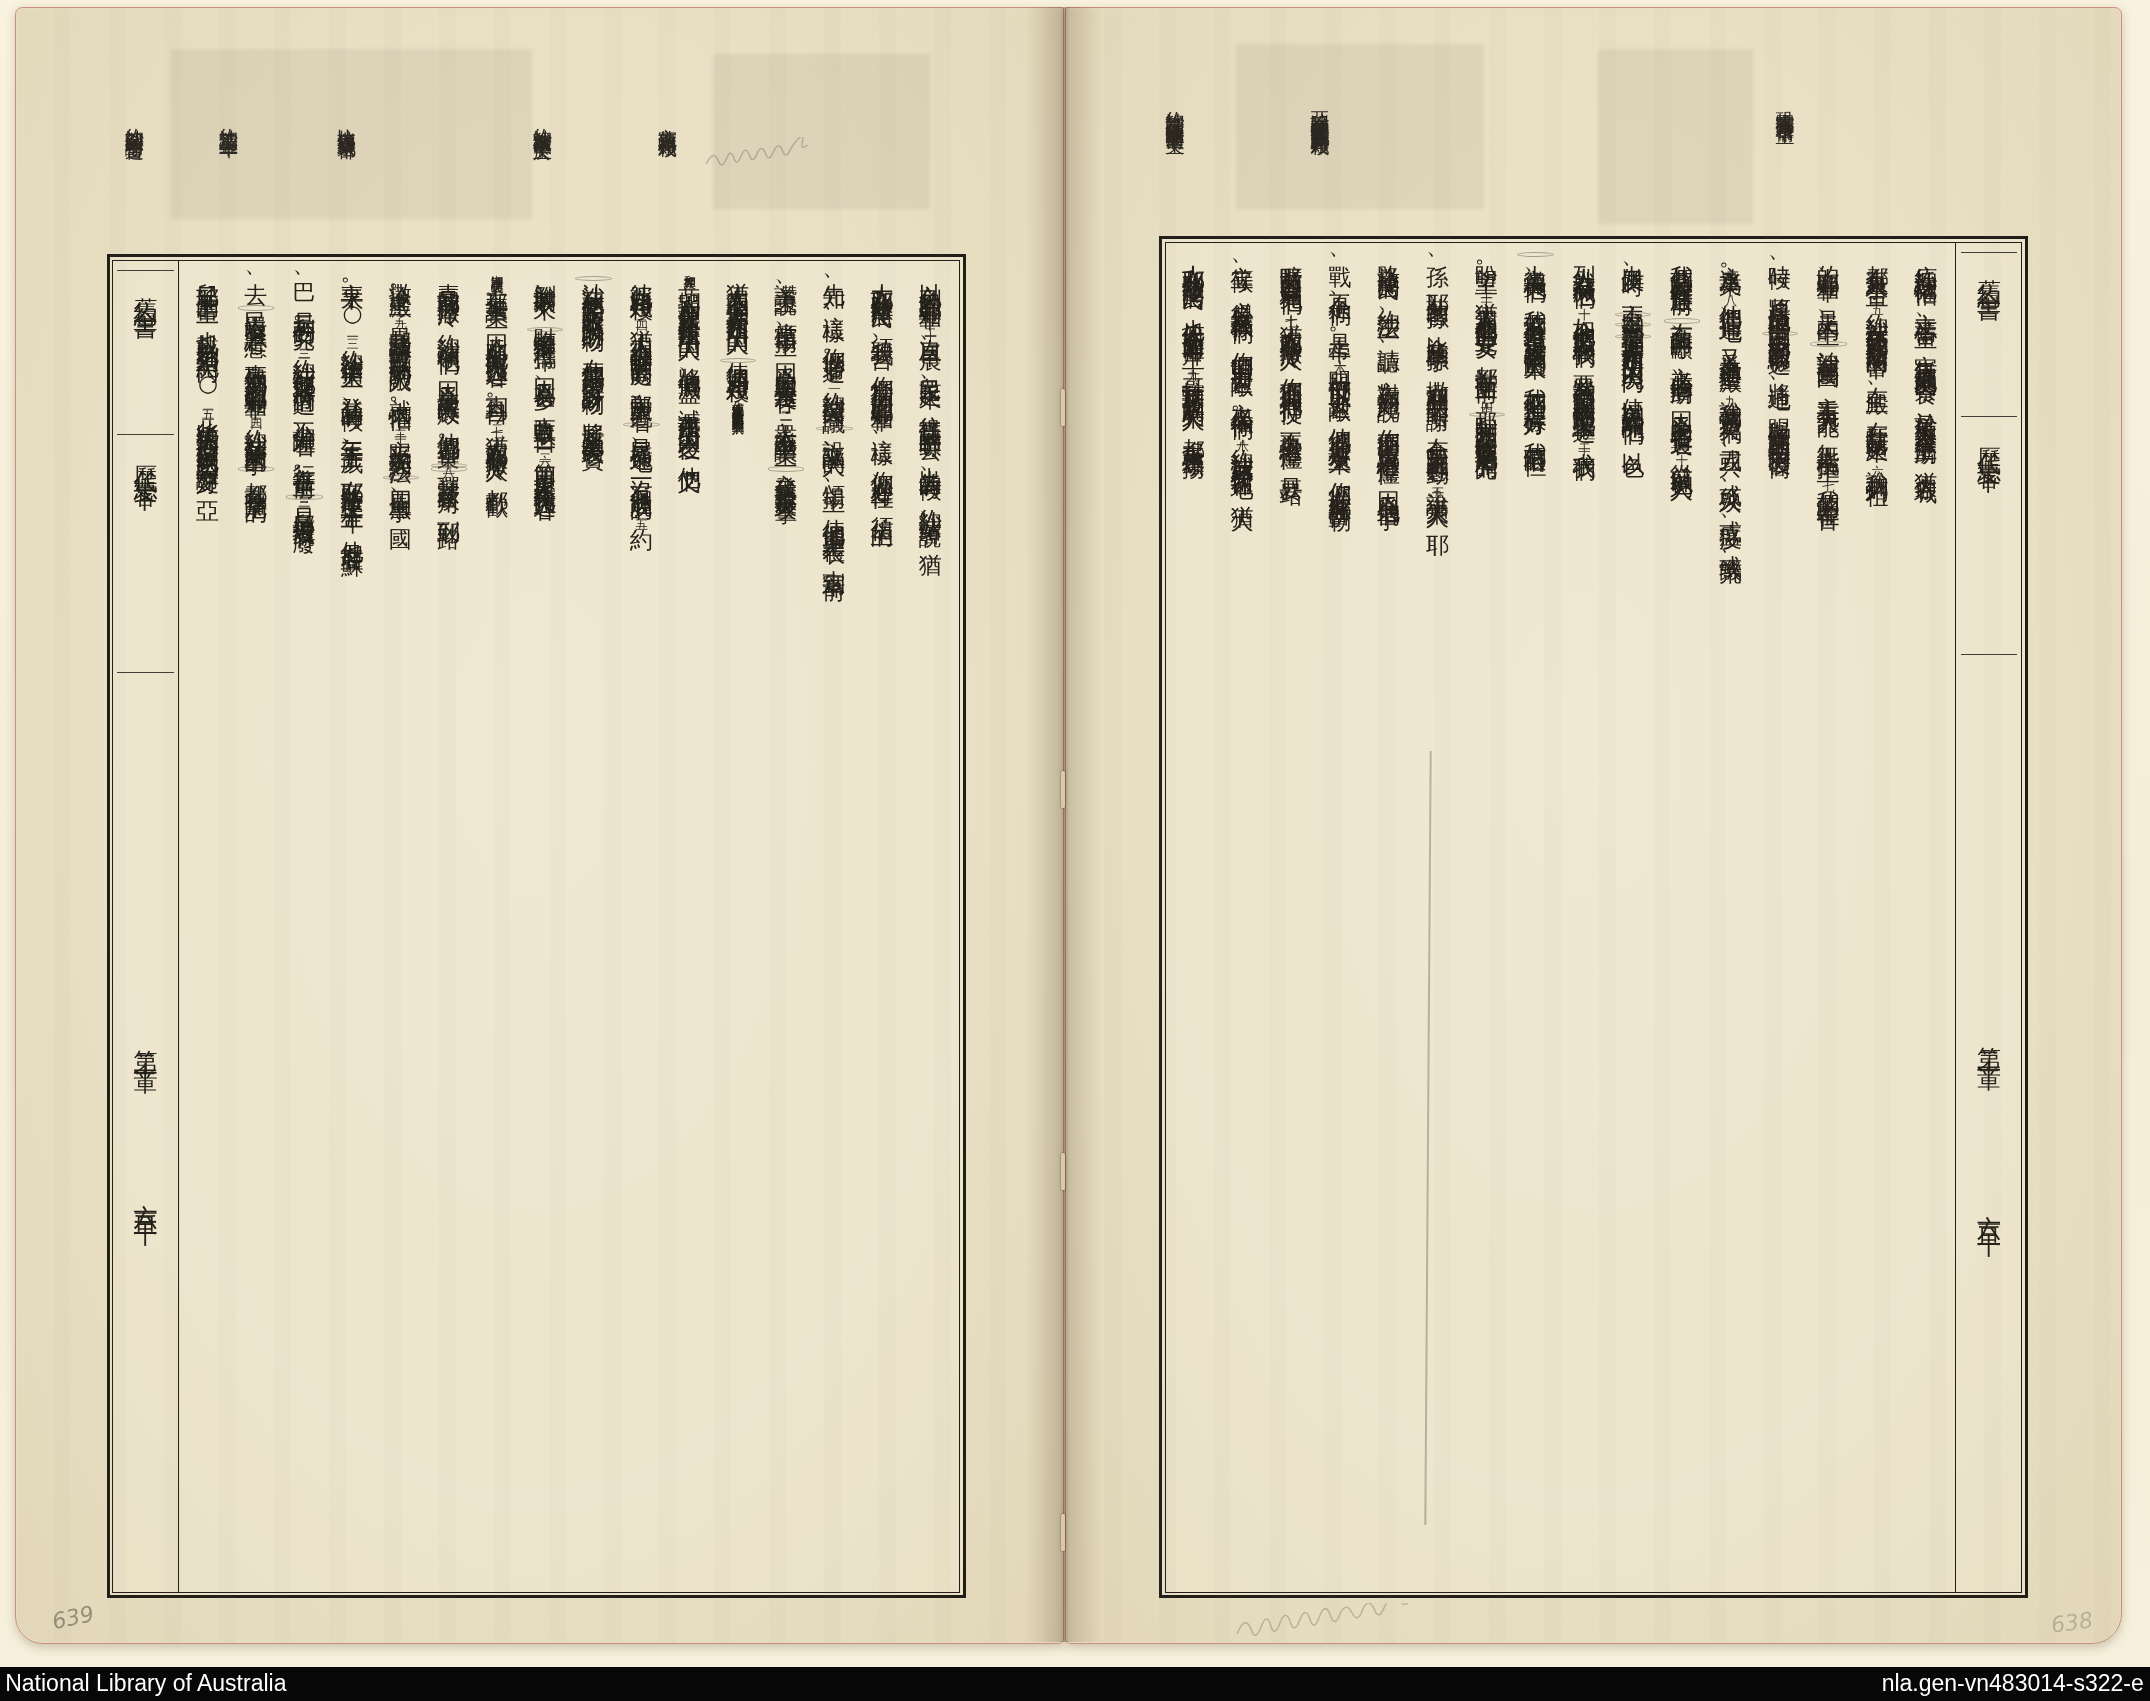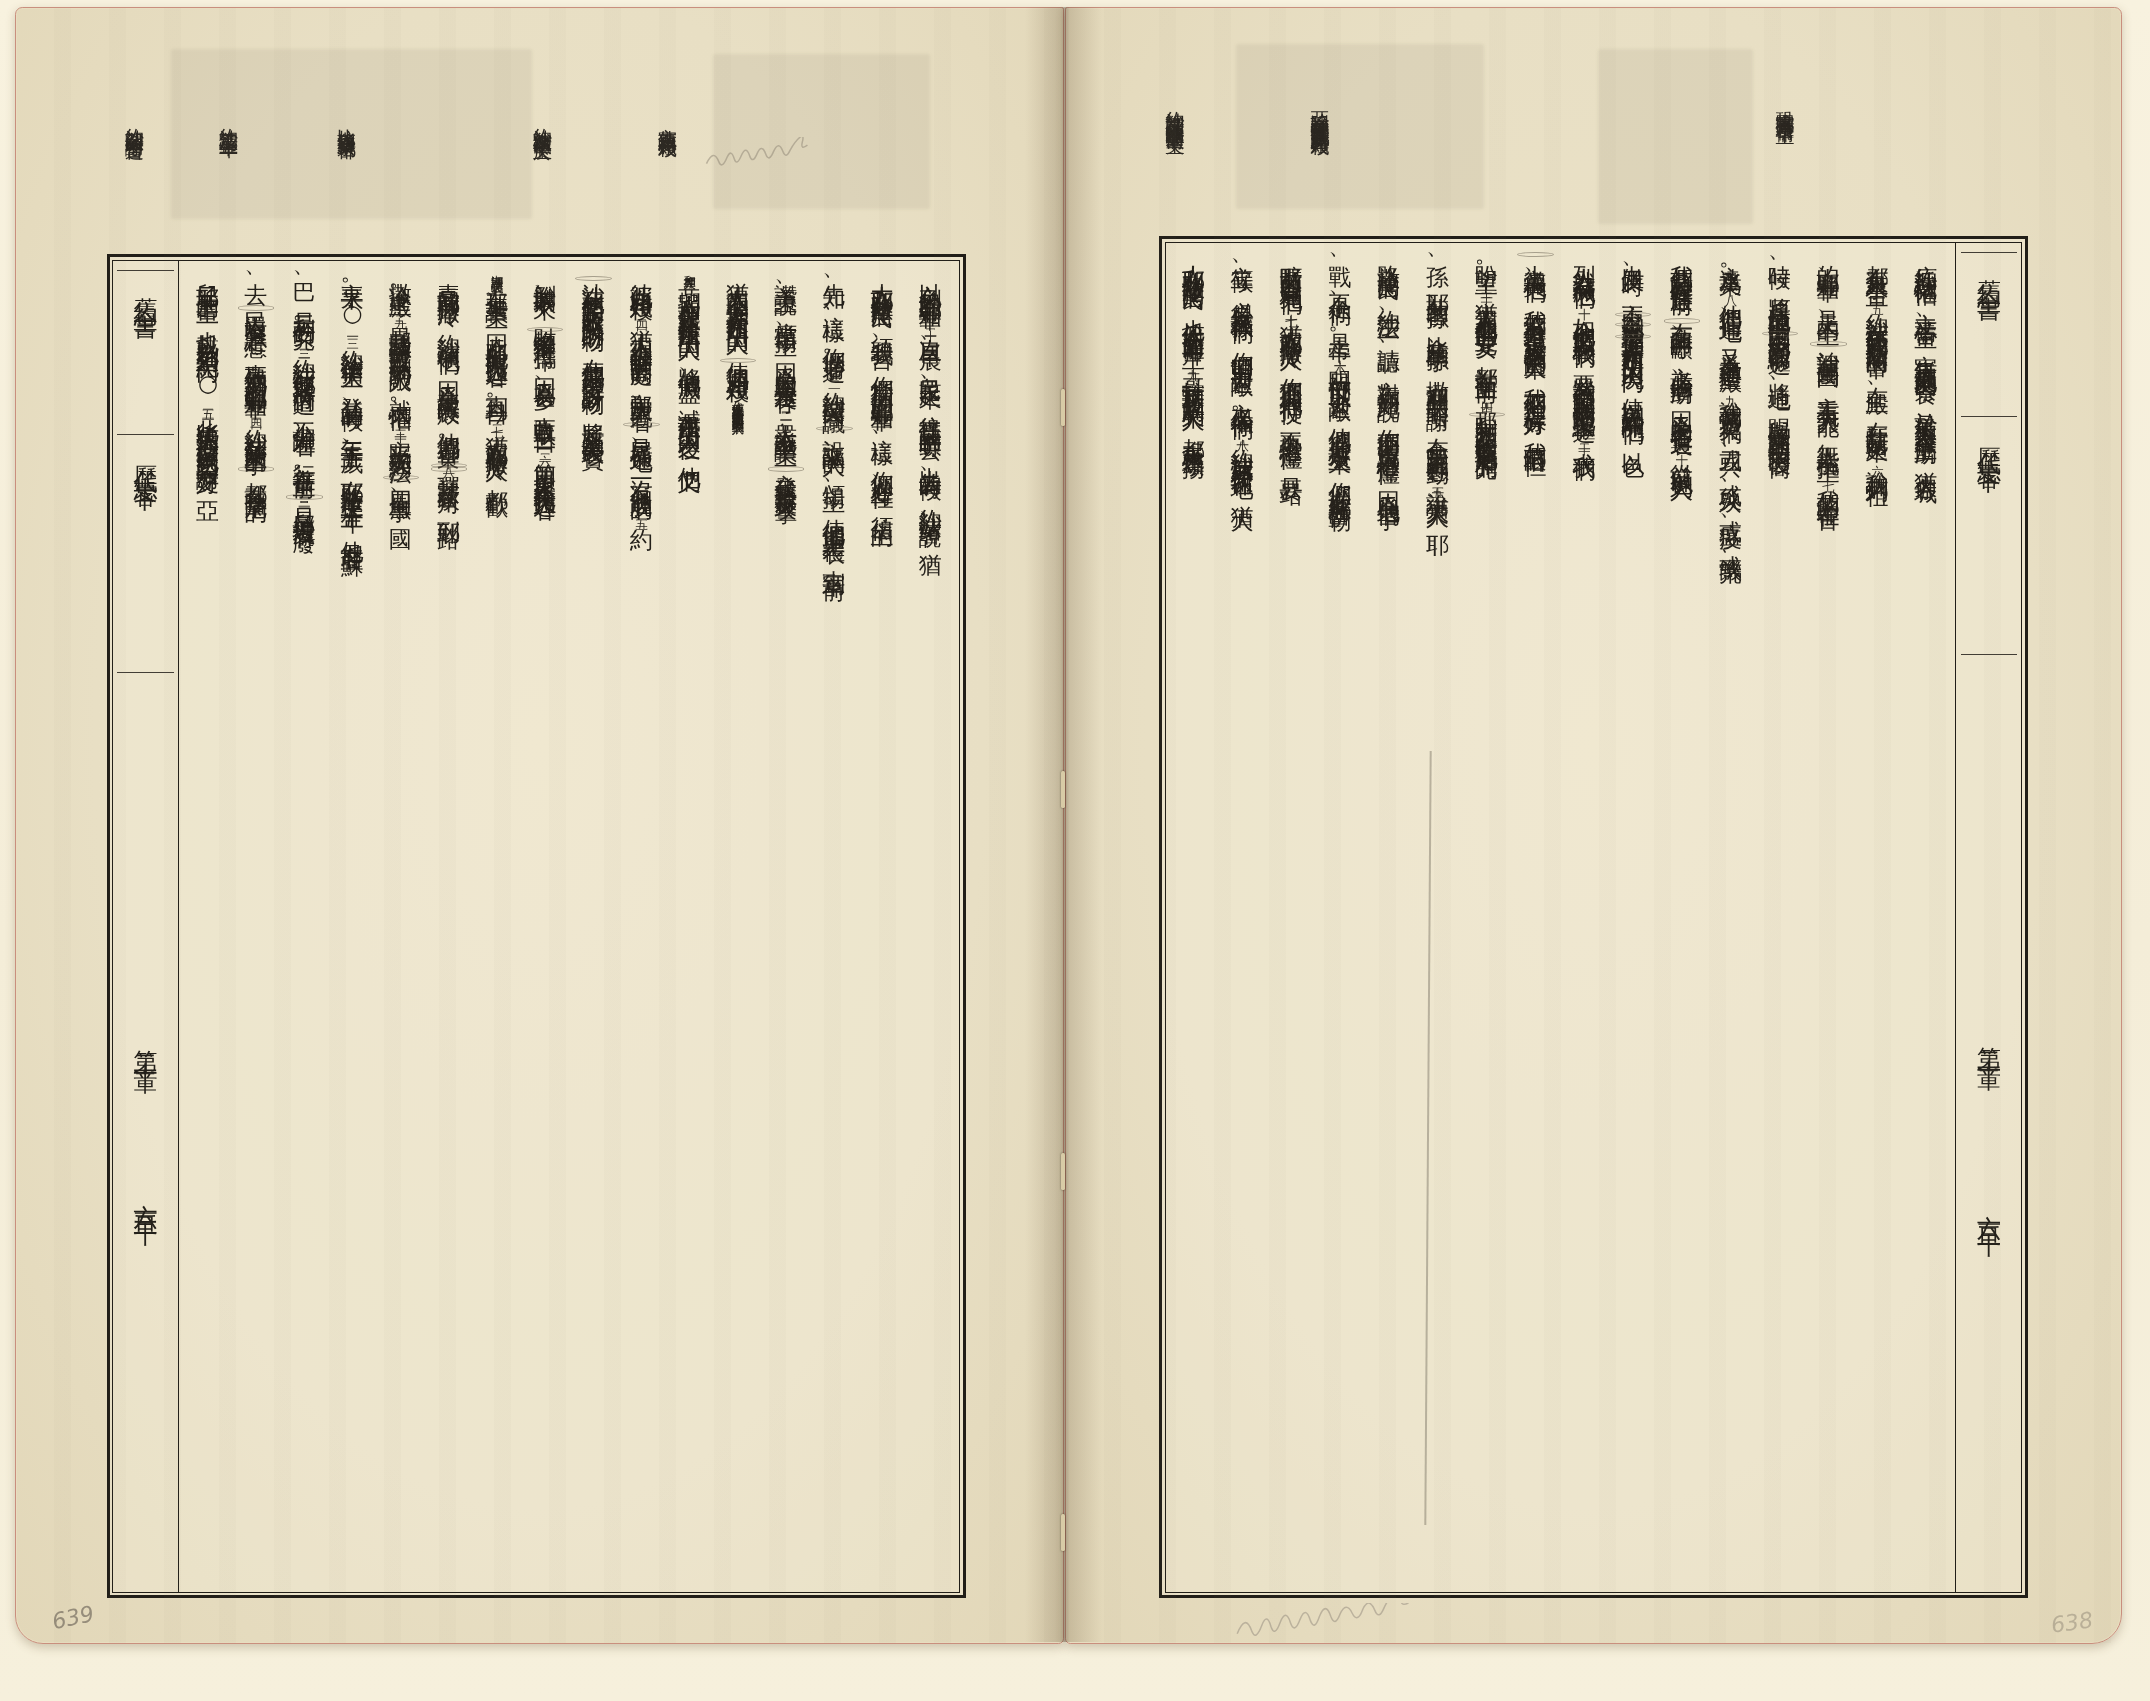--- a/index.html
+++ b/index.html
@@ -164,14 +164,18 @@
     <div class="corner-num" style="left:985px;top:1602px;transform:rotate(-8deg);opacity:.4;">638</div>
   </div>
 
   <div class="gutter">
     <div class="stitch" style="top:382px;"></div>
     <div class="stitch" style="top:764px;"></div>
     <div class="stitch" style="top:1146px;"></div>
     <div class="stitch" style="top:1507px;"></div>
   </div>
 
+  <div class="footer">
+    <span class="fleft">National Library of Australia</span>
+    <span class="fright">nla.gen-vn483014-s322-e</span>
+  </div>
 </div>
 
 
 </body></html>

